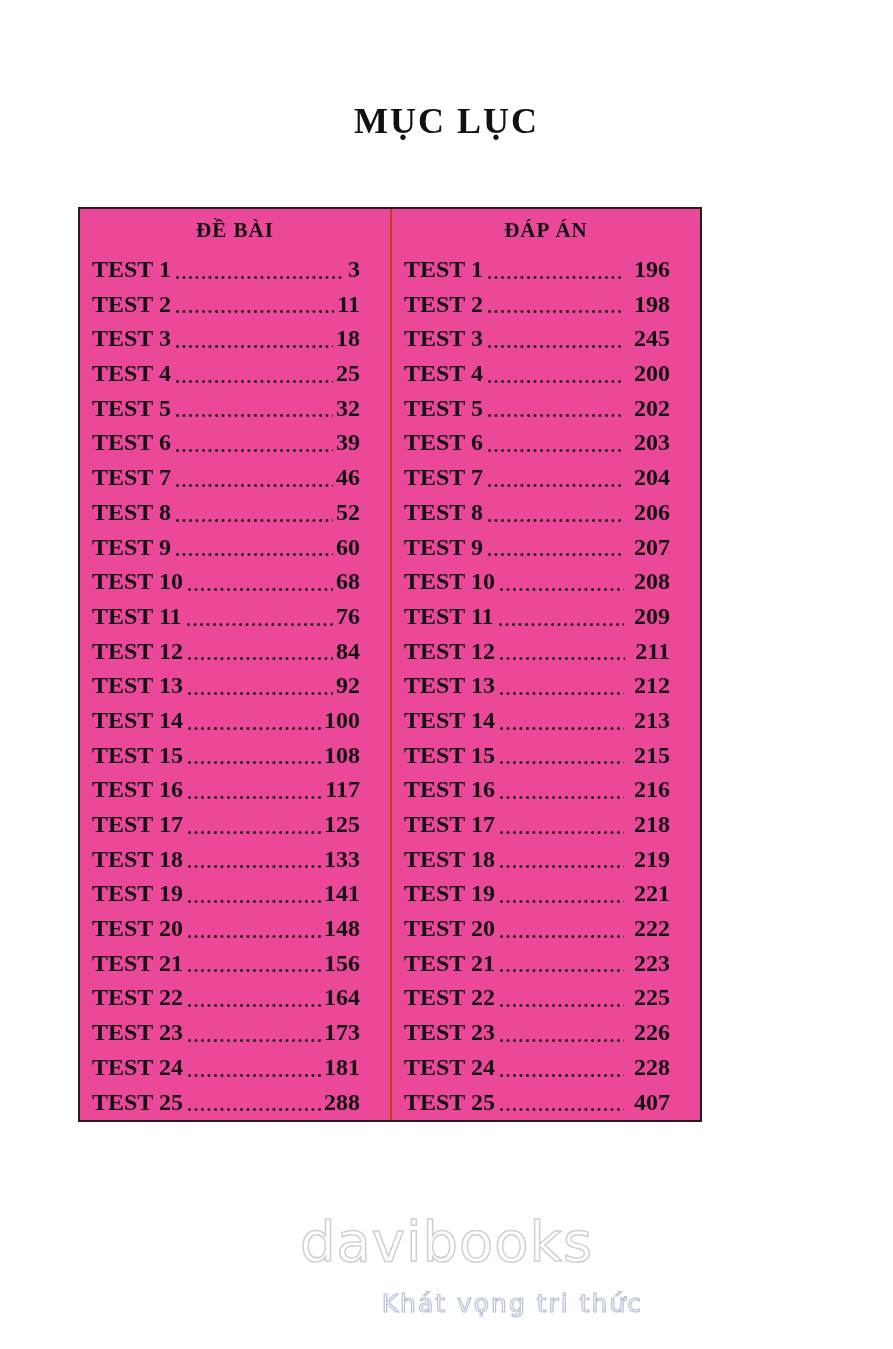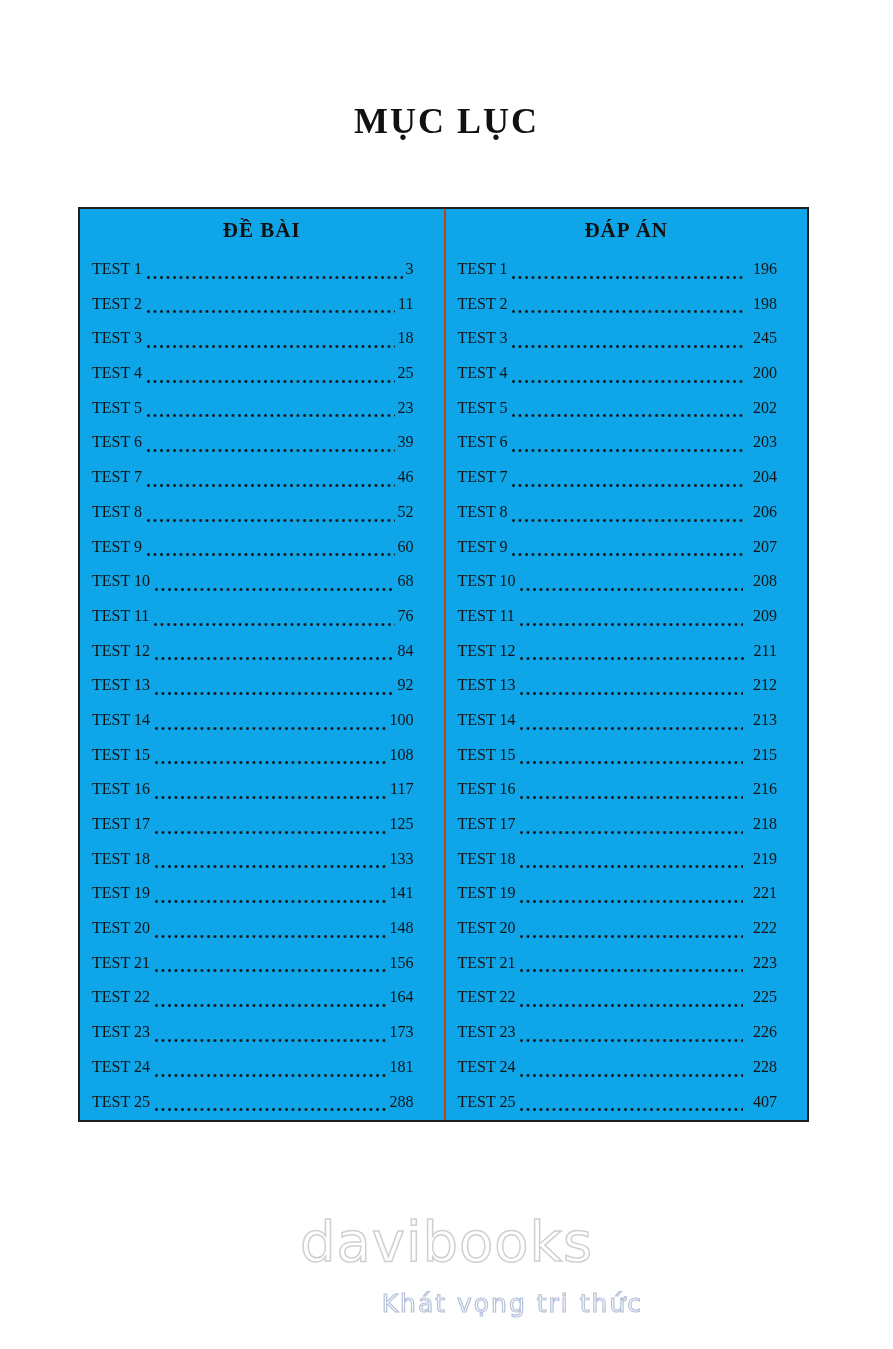--- a/index.html
+++ b/index.html
@@ -25,26 +25,26 @@
     text-align: center;
     font-size: 36px;
     font-weight: bold;
     letter-spacing: 2px;
     color: #111111;
   }
   .toc-table {
     position: absolute;
     left: 78px;
     top: 207px;
-    width: 731px;
+    width: 624px;
     height: 915px;
     box-sizing: border-box;
     border: 2px solid #1f1f1f;
     display: flex;
-    background: #0ea5e9;
+    background: #ec4899;
   }
   .toc-col {
     width: 50%;
     box-sizing: border-box;
   }
   .col-right {
     border-left: 2px solid #c2410c;
   }
   .col-header {
     height: 43px;
@@ -53,21 +53,22 @@
     justify-content: center;
     font-size: 21px;
     font-weight: bold;
     letter-spacing: 1px;
     color: #111111;
   }
   .row {
     height: 34.7px;
     display: flex;
     padding: 0 30px 0 12px;
-    font-size: 16px;
+    font-size: 24px;
+    font-weight: bold;
   }
   .row .label,
   .row .pagenum {
     line-height: 34.7px;
     white-space: pre;
   }
   .row .leader {
     flex: 1;
     position: relative;
   }
@@ -144,21 +145,21 @@
             <span class="pagenum">18</span>
           </div>
           <div class="row">
             <span class="label">TEST 4</span>
             <span class="leader"></span>
             <span class="pagenum">25</span>
           </div>
           <div class="row">
             <span class="label">TEST 5</span>
             <span class="leader"></span>
-            <span class="pagenum">23</span>
+            <span class="pagenum">32</span>
           </div>
           <div class="row">
             <span class="label">TEST 6</span>
             <span class="leader"></span>
             <span class="pagenum">39</span>
           </div>
           <div class="row">
             <span class="label">TEST 7</span>
             <span class="leader"></span>
             <span class="pagenum">46</span>

